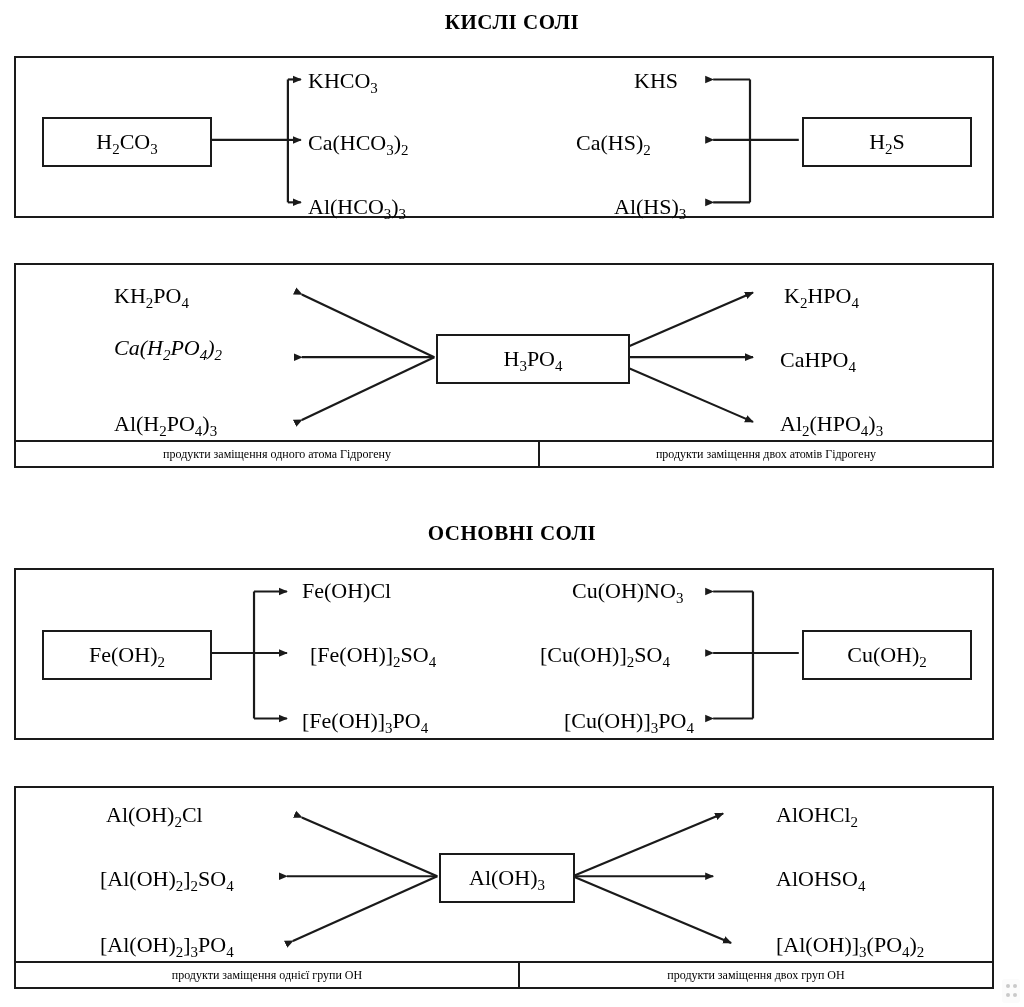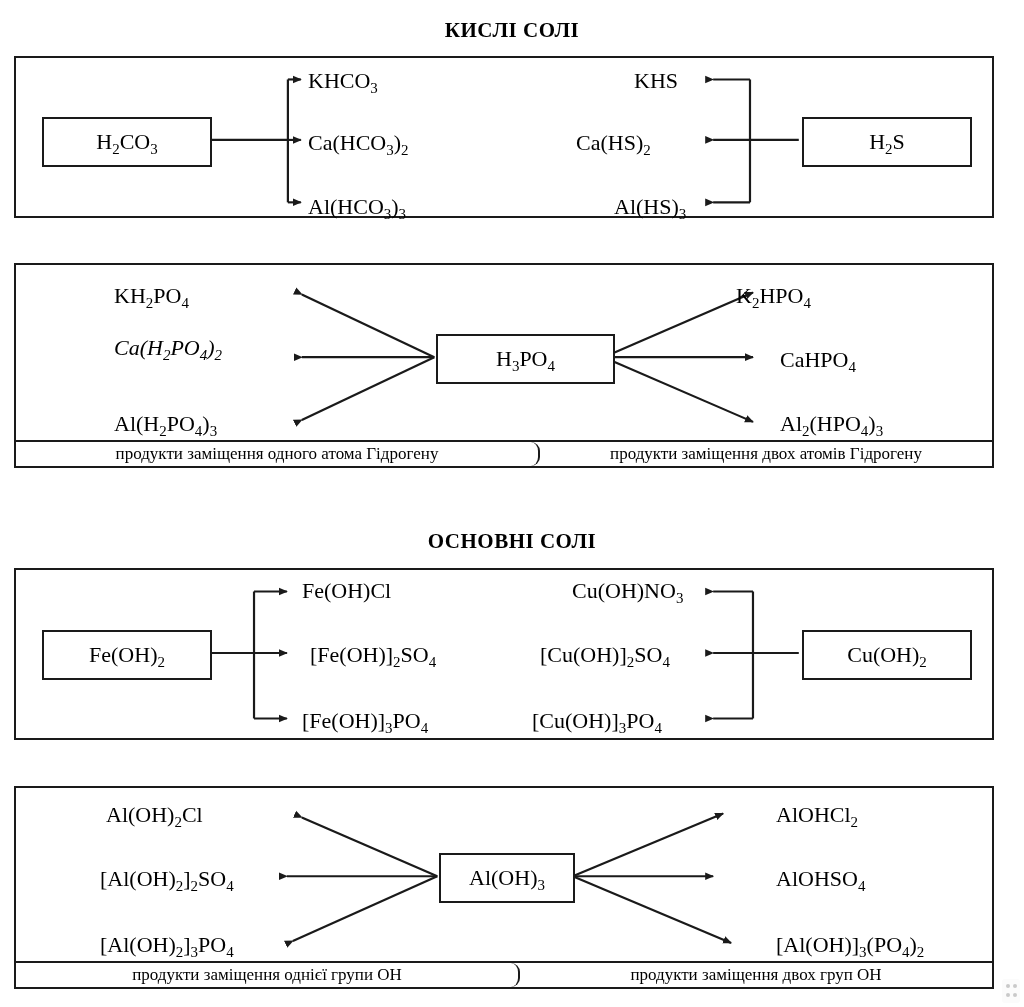--- a/index.html
+++ b/index.html
@@ -14,21 +14,20 @@
   .page { position: relative; width: 1024px; height: 1007px; }
 
   .section-title {
     position: absolute;
     width: 100%;
     text-align: center;
     font-weight: bold;
     font-size: 21px;
     letter-spacing: 0.5px;
     font-family: "Liberation Serif", "DejaVu Serif", serif;
-    margin-top: 8px;
   }
 
   .block {
     position: absolute;
     border: 2px solid #1a1a1a;
     background: #ffffff;
   }
 
   .svg-layer {
     position: absolute;
@@ -70,25 +69,24 @@
     position: absolute;
     left: 0; right: 0; bottom: 0;
     height: 26px;
     border-top: 2px solid #1a1a1a;
     display: flex;
   }
   .caption-cell {
     display: flex;
     align-items: center;
     justify-content: center;
-    font-size: 17px;
+    font-size: 12px;
     font-family: "Liberation Serif", "DejaVu Serif", serif;
     white-space: nowrap;
     overflow: hidden;
-    border-radius: 9px;
   }
   .caption-cell.left { border-right: 2px solid #1a1a1a; }
 
   .grip-icon {
     position: absolute;
     right: 4px; bottom: 4px;
     width: 18px; height: 24px;
     border-radius: 3px;
     background: #fbfbfb;
     display: grid;
@@ -159,29 +157,29 @@
 
       <line x1="420" y1="94" x2="287" y2="30" stroke="#1a1a1a" stroke-width="2.2" marker-end="url(#arrL)"></line>
       <line x1="420" y1="94" x2="287" y2="94" stroke="#1a1a1a" stroke-width="2.2" marker-end="url(#arrL)"></line>
       <line x1="420" y1="94" x2="287" y2="158" stroke="#1a1a1a" stroke-width="2.2" marker-end="url(#arrL)"></line>
 
       <line x1="590" y1="94" x2="740" y2="28" stroke="#1a1a1a" stroke-width="2.2" marker-end="url(#arrR)"></line>
       <line x1="590" y1="94" x2="740" y2="94" stroke="#1a1a1a" stroke-width="2.2" marker-end="url(#arrR)"></line>
       <line x1="590" y1="94" x2="740" y2="160" stroke="#1a1a1a" stroke-width="2.2" marker-end="url(#arrR)"></line>
     </svg>
 
-    <div class="chem-box" style="left:420px; top:69px; width:179px; height:50px;">
+    <div class="chem-box" style="left:420px; top:69px; width:194px; height:50px;">
       <span>H<sub>3</sub>PO<sub>4</sub></span>
     </div>
 
     <div class="formula" style="left:98px; top:20px;">KH<sub>2</sub>PO<sub>4</sub></div>
     <div class="formula" style="left:98px; top:72px;font-style:italic;">Ca(H<sub>2</sub>PO<sub>4</sub>)<sub>2</sub></div>
     <div class="formula" style="left:98px; top:148px;">Al(H<sub>2</sub>PO<sub>4</sub>)<sub>3</sub></div>
 
-    <div class="formula" style="left:720px; top:20px;">K<sub>2</sub>HPO<sub>4</sub></div>
+    <div class="formula" style="left:768px; top:20px;">K<sub>2</sub>HPO<sub>4</sub></div>
     <div class="formula" style="left:764px; top:84px;">CaHPO<sub>4</sub></div>
     <div class="formula" style="left:764px; top:148px;">Al<sub>2</sub>(HPO<sub>4</sub>)<sub>3</sub></div>
 
     <div class="caption-row">
       <div class="caption-cell left" style="width:524px;">продукти заміщення одного атома Гідрогену</div>
       <div class="caption-cell" style="flex:1;">продукти заміщення двох атомів Гідрогену</div>
     </div>
   </div>
 
   <div class="section-title" style="top:521px;">ОСНОВНІ СОЛІ</div>
@@ -209,21 +207,21 @@
     <div class="chem-box" style="left:786px; top:60px; width:170px; height:50px;">
       <span>Cu(OH)<sub>2</sub></span>
     </div>
 
     <div class="formula" style="left:286px; top:10px;">Fe(OH)Cl</div>
     <div class="formula" style="left:294px; top:74px;">[Fe(OH)]<sub>2</sub>SO<sub>4</sub></div>
     <div class="formula" style="left:286px; top:140px;">[Fe(OH)]<sub>3</sub>PO<sub>4</sub></div>
 
     <div class="formula" style="left:524px; top:10px;margin-left:32px;">Cu(OH)NO<sub>3</sub></div>
     <div class="formula" style="left:524px; top:74px;">[Cu(OH)]<sub>2</sub>SO<sub>4</sub></div>
-    <div class="formula" style="left:516px; top:140px;">[Cu(OH)]<sub>3</sub>PO<sub>4</sub></div>
+    <div class="formula" style="left:548px; top:140px;">[Cu(OH)]<sub>3</sub>PO<sub>4</sub></div>
   </div>
 
   <div class="block" style="left:14px; top:786px; width:980px; height:203px;">
 
     <svg class="svg-layer" viewBox="0 0 980 203" preserveAspectRatio="none">
       <line x1="423" y1="90" x2="287" y2="30" stroke="#1a1a1a" stroke-width="2.2" marker-end="url(#arrL)"></line>
       <line x1="423" y1="90" x2="272" y2="90" stroke="#1a1a1a" stroke-width="2.2" marker-end="url(#arrL)"></line>
       <line x1="423" y1="90" x2="278" y2="156" stroke="#1a1a1a" stroke-width="2.2" marker-end="url(#arrL)"></line>
 
       <line x1="559" y1="90" x2="710" y2="26" stroke="#1a1a1a" stroke-width="2.2" marker-end="url(#arrR)"></line>

